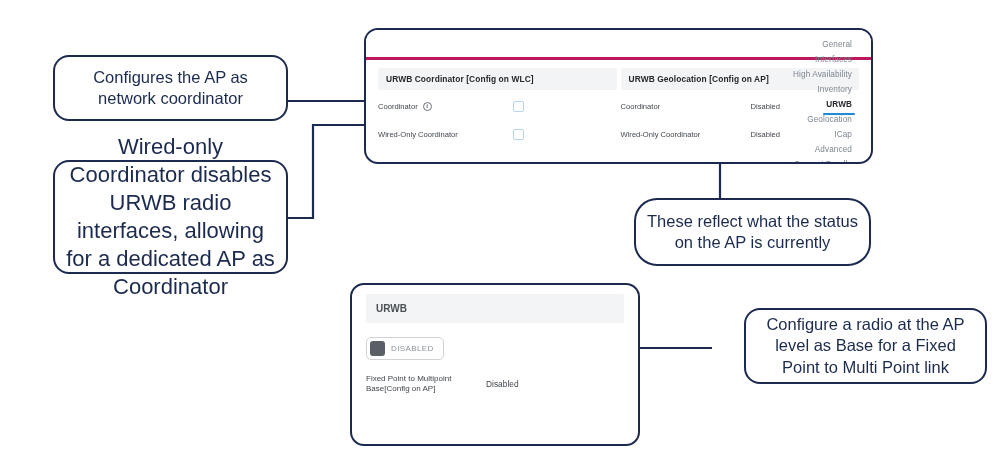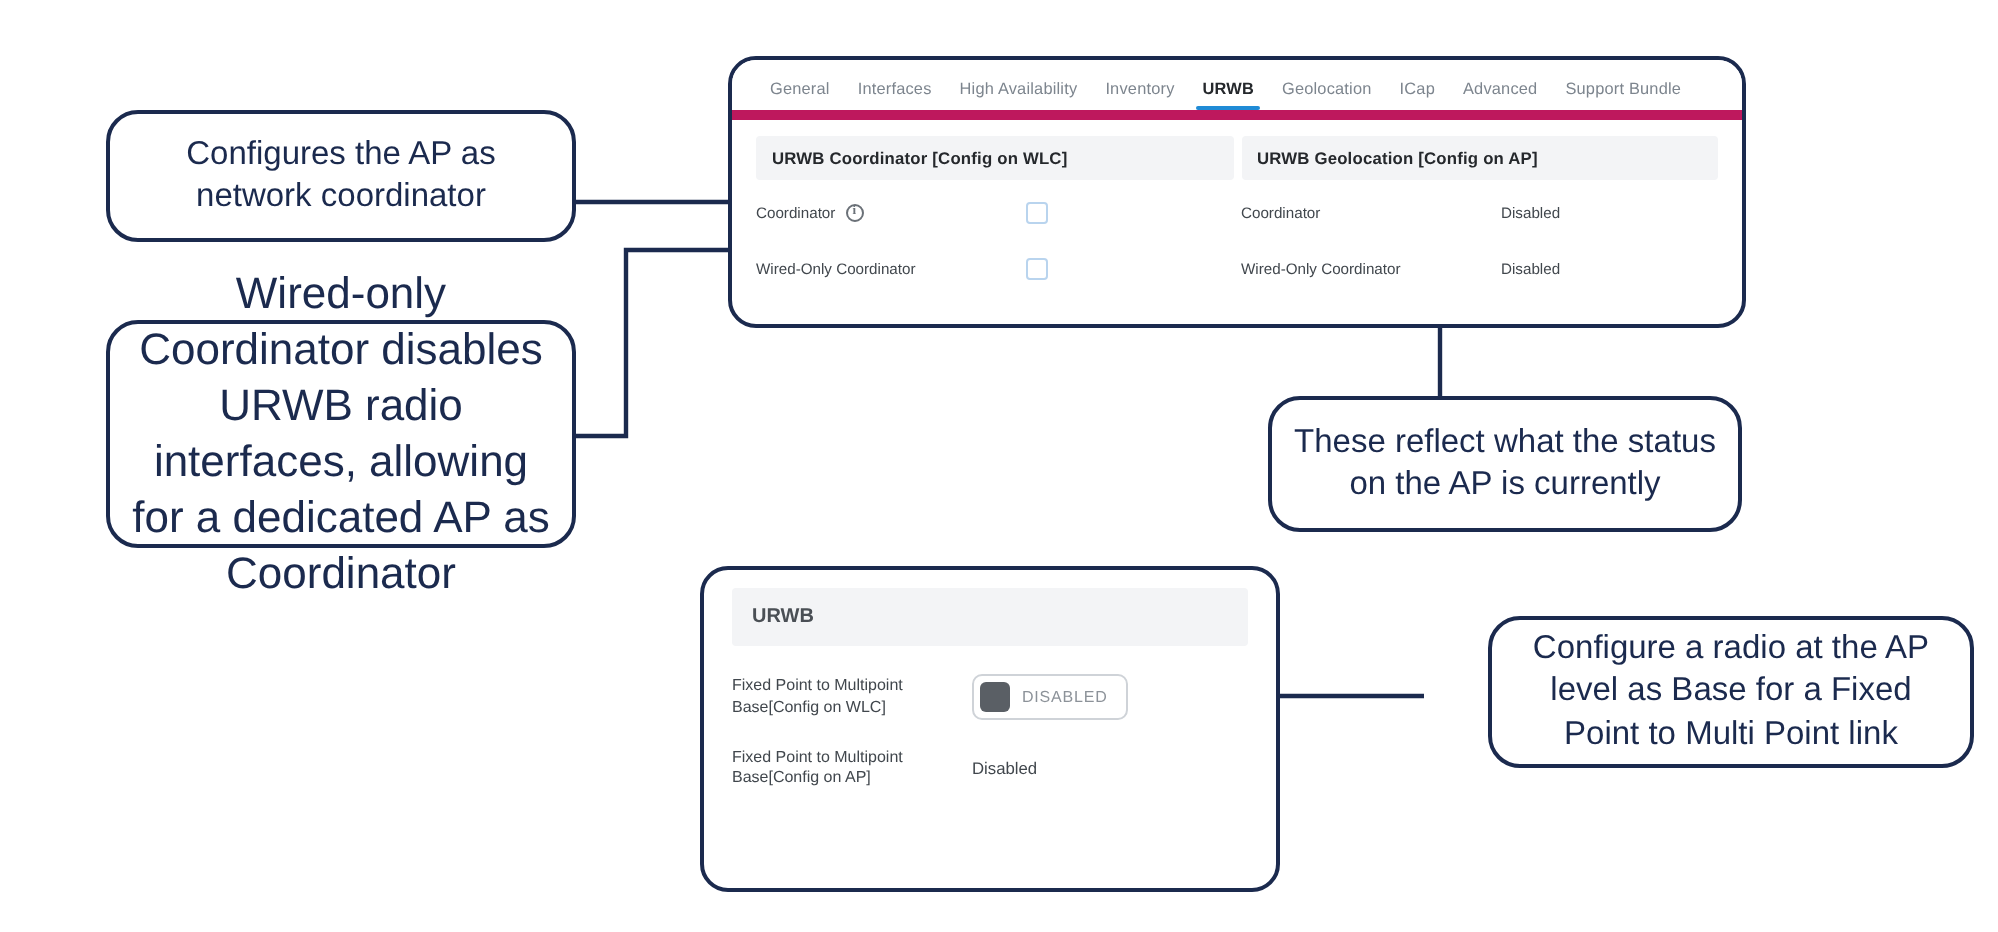--- a/index.html
+++ b/index.html
@@ -35,21 +35,21 @@
     justify-content: center;
     text-align: center;
     line-height: 1.28;
     z-index: 3;
     margin-left: 32px;
   }
   .callout span { display: block; padding: 0 10px; }
 
   #callout-configures-ap { left: 21px;  top: 55px;  width: 235px; height: 66px; font-size: 16.5px; }
   #callout-wired-only    { left: 21px;  top: 160px; width: 235px; height: 114px; font-size: 22px; }
-  #callout-status-reflect{ left: 602px; top: 198px; width: 237px; height: 68px; font-size: 16.5px; }
+  #callout-status-reflect{ left: 602px; top: 198px; width: 237px; height: 68px; font-size: 16.5px; border-radius: 23px; }
   #callout-configure-radio{left: 712px; top: 308px; width: 243px; height: 76px; font-size: 16.5px; justify-content: center; }
 
   
   .ui-card {
     position: absolute;
     background: #ffffff;
     border: 2.5px solid #1b2a4e;
     border-radius: 14px;
     z-index: 2;
     overflow: hidden;
@@ -57,23 +57,24 @@
 
   #card-top    { left: 364px; top: 28px;  width: 509px; height: 136px; }
   #card-bottom { left: 350px; top: 283px; width: 290px; height: 163px; }
 
   
   .tabstrip {
     display: flex;
     align-items: flex-end;
     gap: 0px;
     padding: 10px 12px 0 12px;
-    border-bottom: 5px solid #be185d;
+    border-bottom: 3px solid #be185d;
     height: 30px;
     background: #ffffff;
+    flex-direction: column;
   }
   .tab {
     font-size: 8.2px;
     color: #7d858e;
     padding: 0 7px 6px 7px;
     white-space: nowrap;
     position: relative;
     letter-spacing: 0.1px;
   }
   .tab.active {
@@ -293,21 +294,20 @@
     </div>
 
   </div>
 </div>
 
 <div class="ui-card" id="card-bottom">
   <div class="b-body">
     <div class="b-header">URWB</div>
 
     <div class="b-row">
-      <div class="b-label">Fixed Point to Multipoint Base[Config on WLC]</div>
       <div class="toggle">
         <div class="toggle-knob"></div>
         <div class="toggle-text">DISABLED</div>
       </div>
     </div>
 
     <div class="b-row">
       <div class="b-label">Fixed Point to Multipoint Base[Config on AP]</div>
       <div class="b-value">Disabled</div>
     </div>

